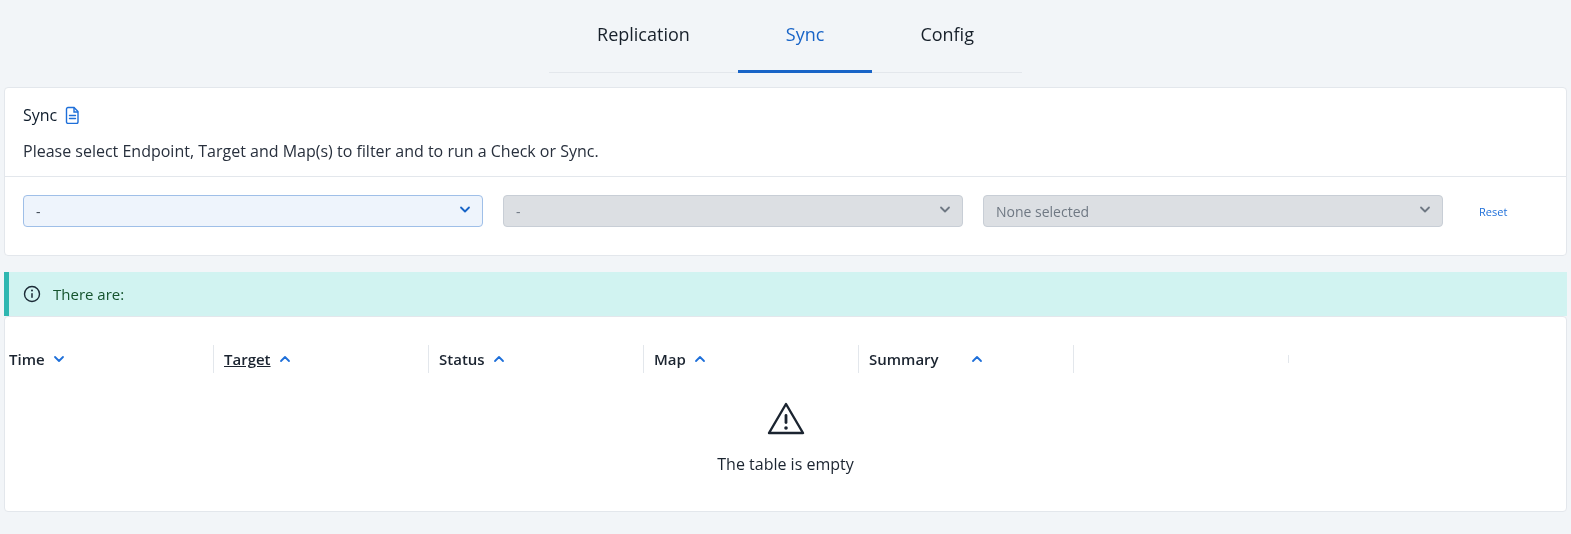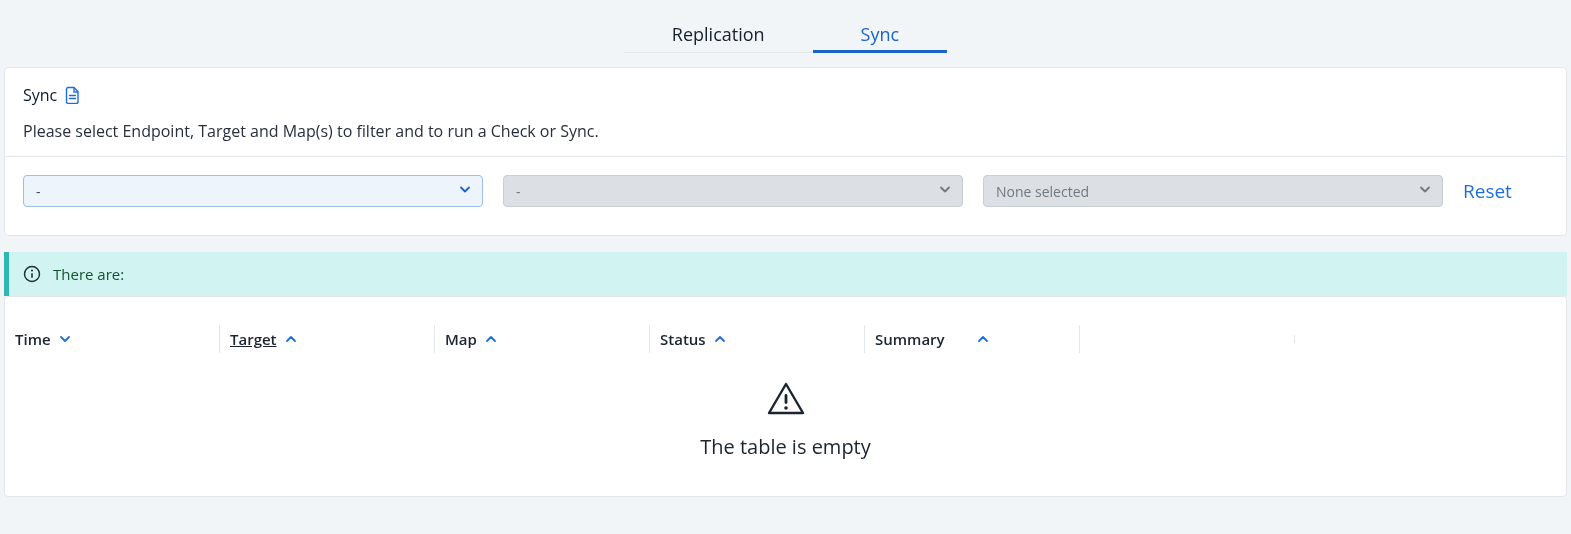--- a/index.html
+++ b/index.html
@@ -28,21 +28,21 @@
   .tabs-wrap{
     display:flex;
     justify-content:center;
     padding-top:12px;
   }
   .tabs{
     display:flex;
     border-bottom:1px solid var(--hairline);
   }
   .tab{
-    padding:10px 48px 4px;
+    padding:10px 48px 24px;
     font-size:18px;
     color:var(--text);
     cursor:pointer;
     border-bottom:3px solid transparent;
     margin-bottom:-1px;
   }
   .tab.active{
     color:var(--accent);
     border-bottom-color:var(--accent);
     font-weight:500;
@@ -108,23 +108,23 @@
   .sel.wide{flex:0 0 460px;text-align:right;}
   .chev{
     position:absolute;
     right:10px;
     top:50%;
     transform:translateY(-50%);
     pointer-events:none;
   }
   .reset{
     color:var(--link);
-    font-size:19px;
+    font-size:11px;
     cursor:pointer;
-    margin-left:0;
+    margin-left:16px;
   }
 
   
   .info-strip{
     margin:16px 4px 0;
     background:var(--info-bg);
     border-left:5px solid var(--info-bar);
     display:flex;
     align-items:center;
     gap:12px;
@@ -133,21 +133,21 @@
     color:#14532d;
   }
   .info-strip svg{display:block;}
 
   
   .results{
     background:var(--panel);
     border:1px solid var(--hairline);
     border-radius:4px;
     margin:0 4px 16px;
-    padding:28px 10px 36px;
+    padding:28px 4px 36px;
   }
   .thead{
     display:flex;
     align-items:center;
   }
   .th{
     display:flex;
     align-items:center;
     gap:8px;
     font-size:15px;
@@ -166,29 +166,30 @@
   .th-map{flex:0 0 205px;}
   .th-status{flex:0 0 205px;}
   .th-summary{flex:0 0 205px;gap:32px;}
   .th-extra{flex:0 0 205px;}
 
   .empty{
     text-align:center;
     padding-top:28px;
   }
   .empty svg{display:block;margin:0 auto 16px;}
-  .empty .msg{font-size:20px;color:#1b2430;}
+  .empty .msg{font-size:16px;color:#1b2430;}
 </style>
 </head>
 <body>
 
 <div class="tabs-wrap">
   <div class="tabs">
     <div class="tab">Replication</div>
     <div class="tab active">Sync</div>
+    <div class="tab">Config</div>
   </div>
 </div>
 
 <div class="panel">
   <div class="panel-title">
     <span>Sync</span>
     <span>
       <svg width="16" height="18" viewBox="0 0 16 18" fill="none">
         <path d="M3 1.5h6l4 4v10.5a1.5 1.5 0 0 1-1.5 1.5H3A1.5 1.5 0 0 1 1.5 16V3A1.5 1.5 0 0 1 3 1.5z" stroke="#1e6fd9" stroke-width="1.4"></path>
         <path d="M9 1.5V6h4" stroke="#1e6fd9" stroke-width="1.4"></path>
@@ -254,31 +255,31 @@
 
     <div class="th th-target">
       <span>Target</span>
       <span class="sort">
         <svg width="12" height="12" viewBox="0 0 12 12">
             <path d="M2 8l4-4 4 4" stroke="#1e6fd9" stroke-width="1.8" fill="none" stroke-linecap="round" stroke-linejoin="round"></path>
           </svg>
       </span>
     </div>
 
+    <div class="th th-status">
+      <span>Status</span>
+      <span class="sort">
+        <svg width="12" height="12" viewBox="0 0 12 12">
+            <path d="M2 8l4-4 4 4" stroke="#1e6fd9" stroke-width="1.8" fill="none" stroke-linecap="round" stroke-linejoin="round"></path>
+          </svg>
+      </span>
+    </div>
+
     <div class="th th-map">
       <span>Map</span>
-      <span class="sort">
-        <svg width="12" height="12" viewBox="0 0 12 12">
-            <path d="M2 8l4-4 4 4" stroke="#1e6fd9" stroke-width="1.8" fill="none" stroke-linecap="round" stroke-linejoin="round"></path>
-          </svg>
-      </span>
-    </div>
-
-    <div class="th th-status">
-      <span>Status</span>
       <span class="sort">
         <svg width="12" height="12" viewBox="0 0 12 12">
             <path d="M2 8l4-4 4 4" stroke="#1e6fd9" stroke-width="1.8" fill="none" stroke-linecap="round" stroke-linejoin="round"></path>
           </svg>
       </span>
     </div>
 
     <div class="th th-summary">
       <span>Summary</span>
       <span class="sort">

